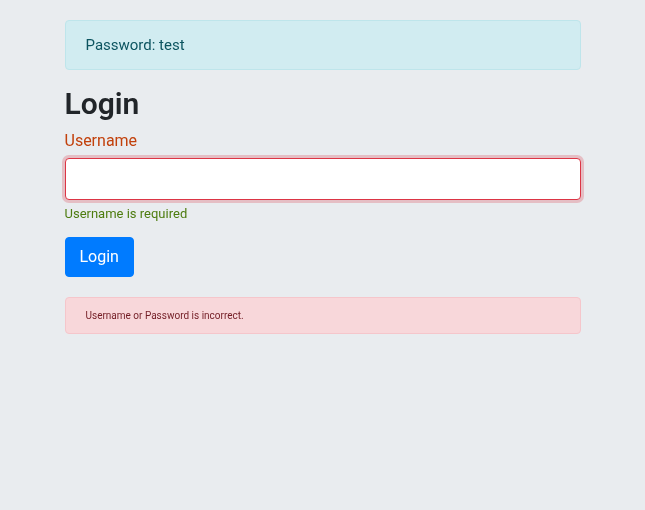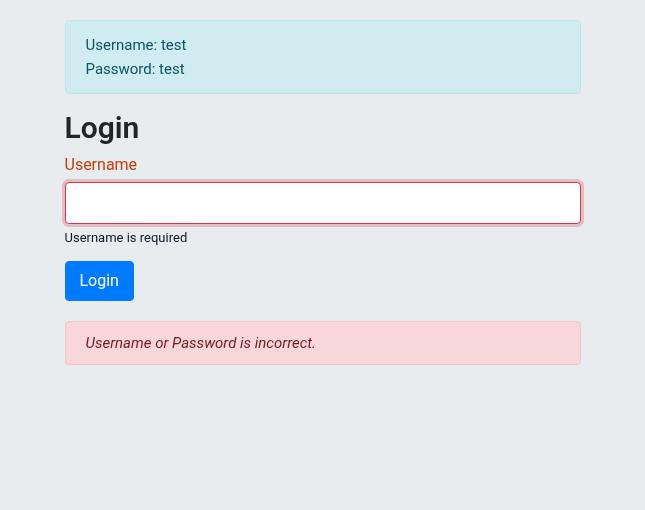--- a/index.html
+++ b/index.html
@@ -28,23 +28,22 @@
       color: #0c5460;
     }
     .alert-info .line {
       line-height: 1.6;
       font-size: 15px;
     }
     .alert-danger {
       background-color: #f8d7da;
       border: 1px solid #f5c6cb;
       color: #721c24;
-      font-size: 15px;
+      font-size: 10px;
       margin-top: 20px;
-      font-style: italic;
     }
     h2.heading {
       font-size: 30px;
       font-weight: 600;
       color: #212529;
       margin-bottom: 10px;
       margin-top: 6px;
     }
     .form-group {
       margin-bottom: 16px;
@@ -69,21 +68,21 @@
       font-family: inherit;
     }
     .form-control.is-invalid {
       border-color: #dc3545;
       box-shadow: 0 0 0 3px rgba(220, 53, 69, 0.25);
     }
     .invalid-feedback {
       display: block;
       margin-top: 6px;
       font-size: 13px;
-      color: #0f172a;
+      color: #4d7c0f;
     }
     .btn-primary {
       display: inline-block;
       font-weight: 400;
       color: #fff;
       background-color: #007bff;
       border: 1px solid #007bff;
       padding: 7px 14px;
       font-size: 16px;
       line-height: 1.5;
@@ -94,21 +93,20 @@
     .cursor-caret {
       position: relative;
     }
   </style>
 </head>
 <body>
 
 <div class="container">
 
   <div class="alert alert-info">
-    <div class="line">Username: test</div>
     <div class="line">Password: test</div>
   </div>
 
   <h2 class="heading">Login</h2>
 
   <form>
 
     <div class="form-group">
       <label class="label">Username</label>
       <input type="text" class="form-control is-invalid cursor-caret" autofocus="" value="" style="">

